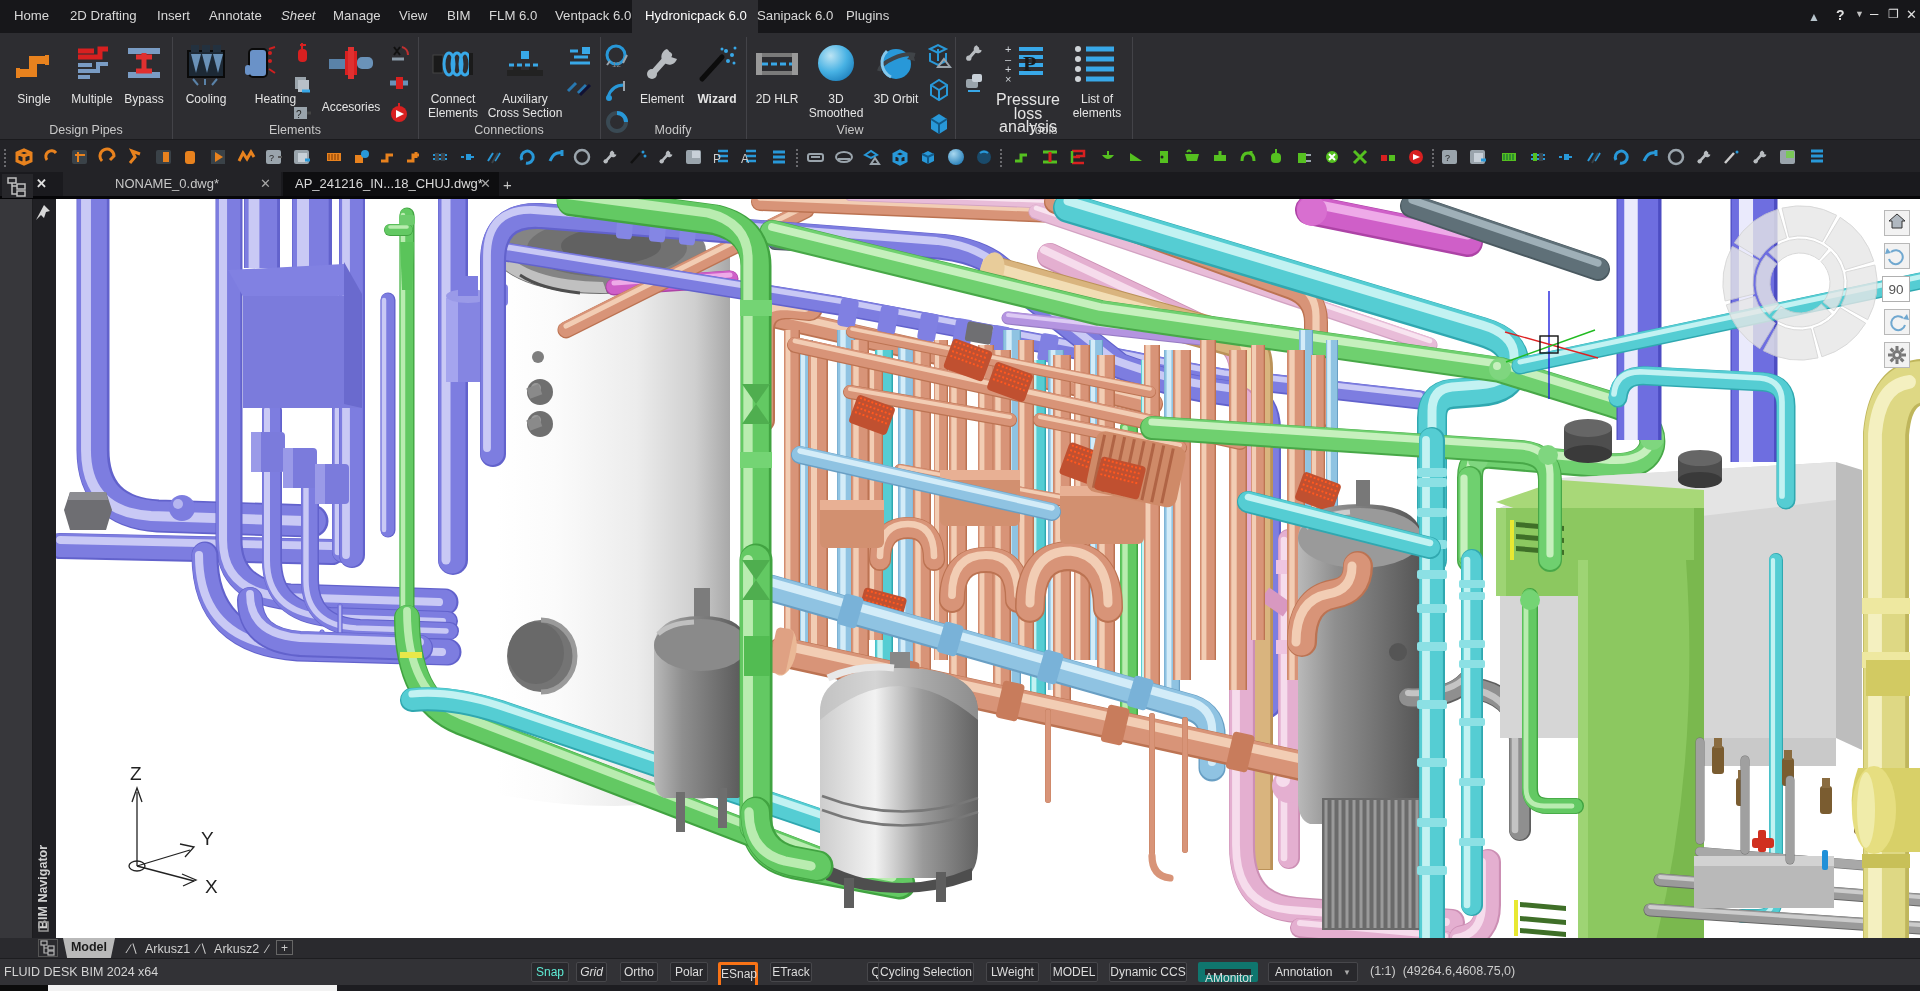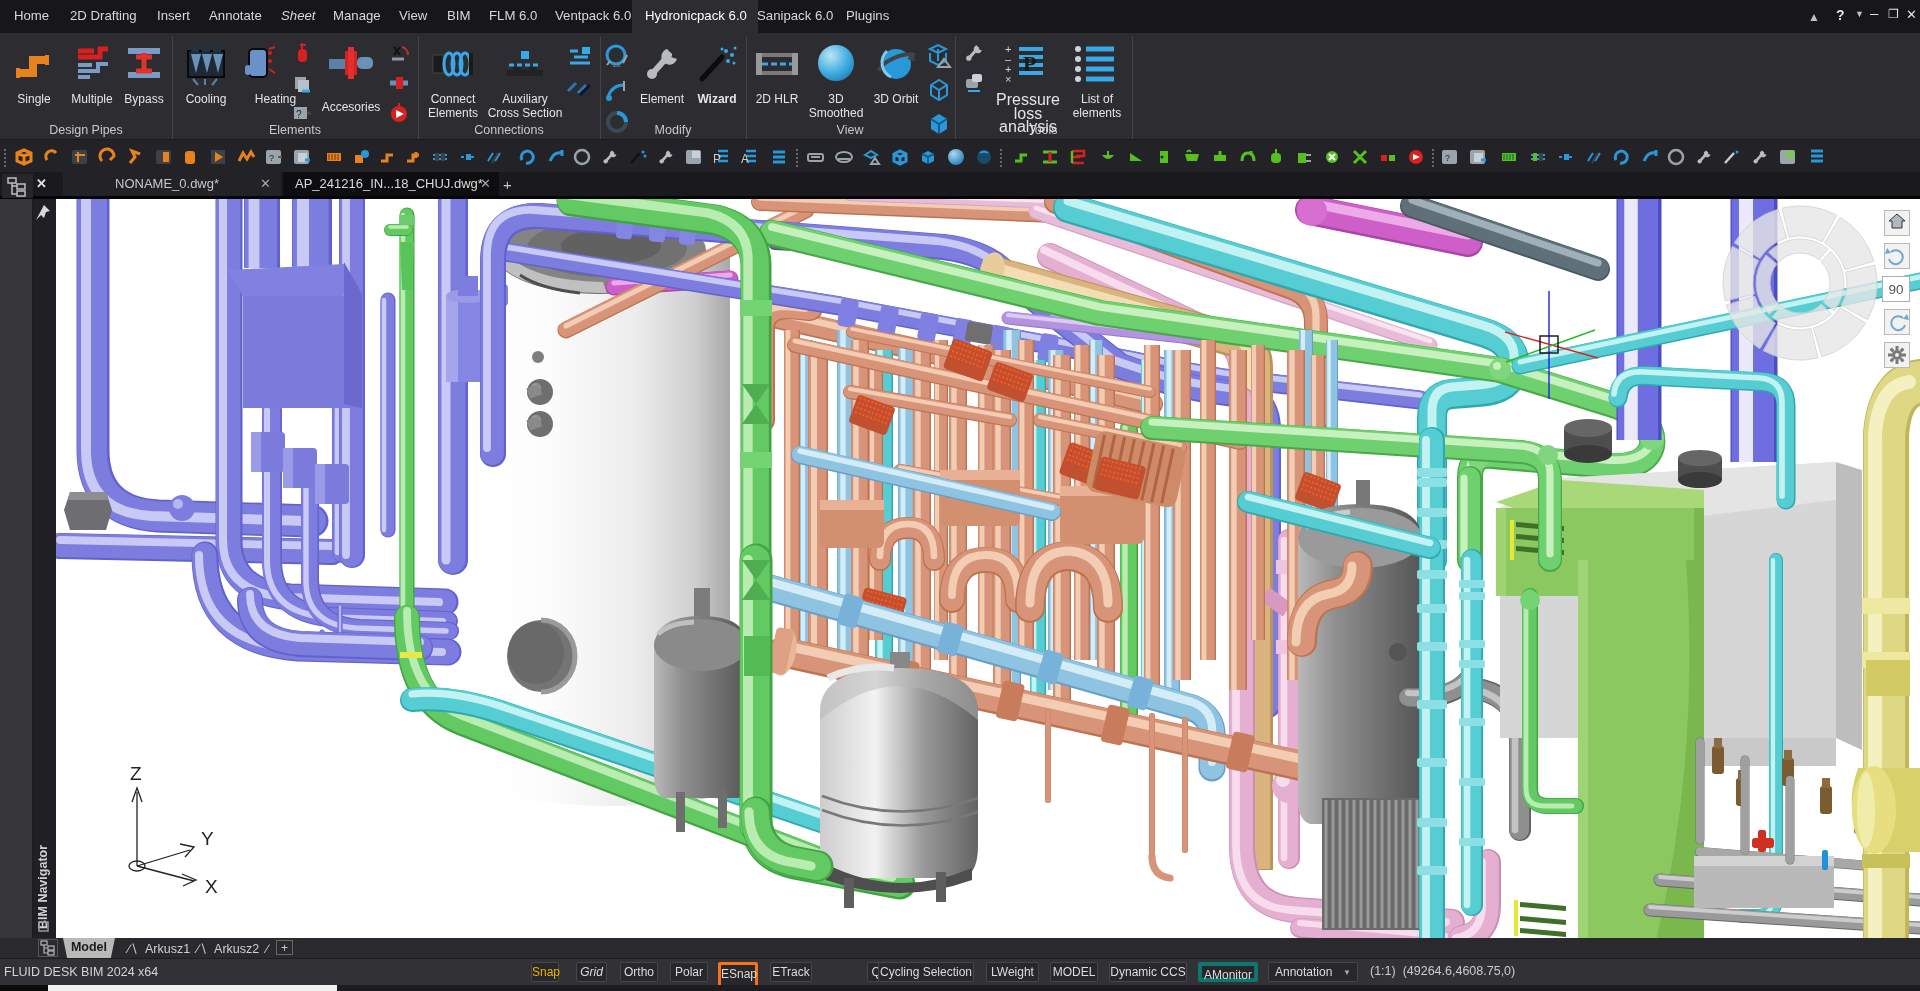--- a/index.html
+++ b/index.html
@@ -1181,30 +1181,30 @@
           <rect x="9" y="11" width="6" height="4"></rect>
           <path d="M5,5 v8 h4 M5,8 h4"></path>
         </g>
       </svg></div>
   <div class="abs" style="left:63px;top:0;width:52px;height:20px;background:#b9b9b9;color:#1a1a1a;font-size:12.5px;font-weight:bold;text-align:center;line-height:19px;clip-path:polygon(0 0,100% 0,92% 100%,8% 100%);">Model</div>
   <div class="abs" style="left:128px;top:3px;color:#d0d0d0;font-size:12.5px;">∕∖&nbsp;&nbsp;Arkusz1&nbsp;&nbsp;∕∖&nbsp;&nbsp;Arkusz2&nbsp;&nbsp;∕</div>
   <div class="abs" style="left:276px;top:2px;width:17px;height:15px;border:1px solid #666;color:#ccc;font-size:12px;text-align:center;line-height:14px;">+</div>
 </div>
 <div class="abs" style="left:0;top:958px;width:1920px;height:27px;background:#323236;border-top:1px solid #1d1d20;">
   <div class="abs" style="left:4px;top:6px;color:#d4d4d4;font-size:12.5px;">FLUID DESK BIM 2024 x64</div>
-  <div style="position:absolute;left:531px;top:3px;width:28px;height:20px;background:#28282c;border:1px solid #47474b;border-radius:2px;color:#eab308;font-size:12px;text-align:center;line-height:19px;">Snap</div>
+  <div style="position:absolute;left:531px;top:3px;width:38px;height:20px;background:#28282c;border:1px solid #47474b;border-radius:2px;color:#5eead4;font-size:12px;text-align:center;line-height:19px;">Snap</div>
     <div style="position:absolute;left:576px;top:3px;width:31px;height:20px;background:#28282c;border:1px solid #47474b;border-radius:2px;color:#dcdcdc;font-size:12px;text-align:center;line-height:19px;font-style:italic;">Grid</div>
     <div style="position:absolute;left:620px;top:3px;width:38px;height:20px;background:#28282c;border:1px solid #47474b;border-radius:2px;color:#dcdcdc;font-size:12px;text-align:center;line-height:19px;">Ortho</div>
     <div style="position:absolute;left:670px;top:3px;width:38px;height:20px;background:#28282c;border:1px solid #47474b;border-radius:2px;color:#dcdcdc;font-size:12px;text-align:center;line-height:19px;">Polar</div>
     <div style="position:absolute;left:718px;top:3px;width:40px;height:30px;background:#28282c;border:3px solid #f97316;border-radius:2px;color:#dcdcdc;font-size:12px;text-align:center;line-height:19px;">ESnap</div>
     <div style="position:absolute;left:770px;top:3px;width:42px;height:20px;background:#28282c;border:1px solid #47474b;border-radius:2px;color:#dcdcdc;font-size:12px;text-align:center;line-height:19px;">ETrack</div>
     <div style="position:absolute;left:823px;top:3px;width:45px;height:20px;background:#28282c;border:1px solid #47474b;border-radius:2px;color:#dcdcdc;font-size:12px;text-align:center;line-height:19px;margin-left:44px;">QInput</div>
     <div style="position:absolute;left:878px;top:3px;width:96px;height:20px;background:#28282c;border:1px solid #47474b;border-radius:2px;color:#dcdcdc;font-size:12px;text-align:center;line-height:19px;">Cycling Selection</div>
     <div style="position:absolute;left:986px;top:3px;width:53px;height:20px;background:#28282c;border:1px solid #47474b;border-radius:2px;color:#dcdcdc;font-size:12px;text-align:center;line-height:19px;">LWeight</div>
     <div style="position:absolute;left:1050px;top:3px;width:48px;height:20px;background:#28282c;border:1px solid #47474b;border-radius:2px;color:#dcdcdc;font-size:12px;text-align:center;line-height:19px;">MODEL</div>
     <div style="position:absolute;left:1109px;top:3px;width:78px;height:20px;background:#28282c;border:1px solid #47474b;border-radius:2px;color:#dcdcdc;font-size:12px;text-align:center;line-height:19px;">Dynamic CCS</div>
-    <div style="position:absolute;left:1198px;top:3px;width:60px;height:20px;background:#28282c;border:4px solid #0f766e;border-radius:2px;color:#dcdcdc;font-size:12px;text-align:center;line-height:19px;">AMonitor</div>
+    <div style="position:absolute;left:1198px;top:3px;width:60px;height:20px;background:#28282c;border:7px solid #0f766e;border-radius:2px;color:#dcdcdc;font-size:12px;text-align:center;line-height:19px;">AMonitor</div>
     <div style="position:absolute;left:1268px;top:3px;width:90px;height:20px;background:#28282c;border:1px solid #47474b;border-radius:2px;color:#dcdcdc;font-size:12px;line-height:19px;"><span style="margin-left:6px;">Annotation</span><span style="position:absolute;right:6px;top:0;font-size:8px;color:#aaa;">▼</span></div>
     <div style="position:absolute;left:1370px;top:5px;color:#cccccc;font-size:12.5px;">(1:1)&nbsp;&nbsp;(49264.6,4608.75,0)</div>
 </div>
 <div class="abs" style="left:0;top:985px;width:1920px;height:6px;background:#1d1d21;">
   <div class="abs" style="left:0;top:0;width:48px;height:6px;background:#0c0c0c;"></div>
   <div class="abs" style="left:48px;top:0;width:289px;height:6px;background:#f2f2f2;"></div>
 </div>
 </body></html>

